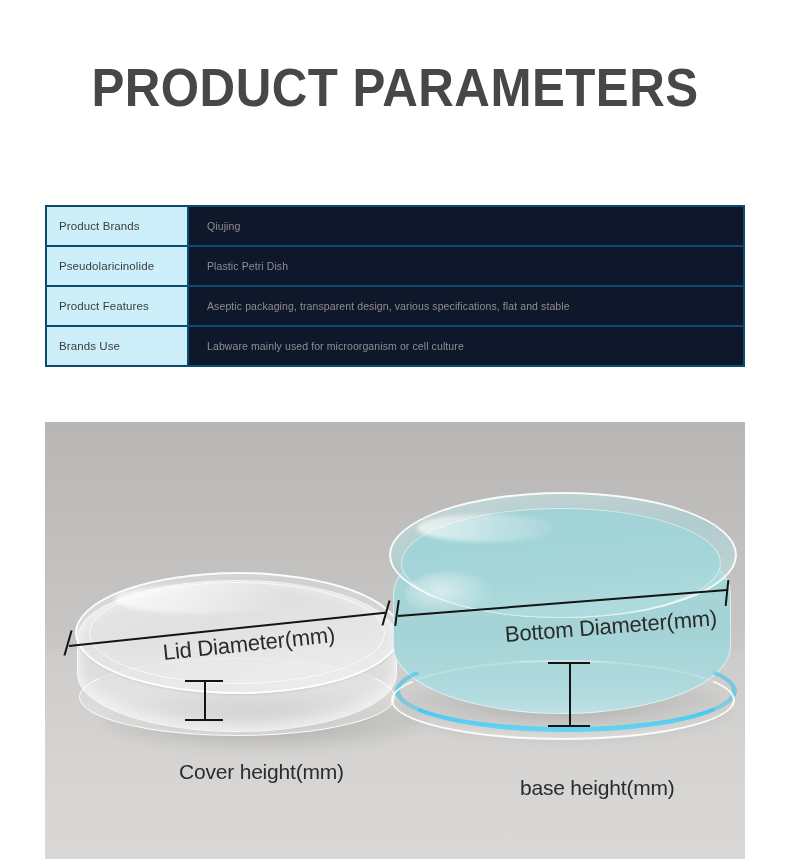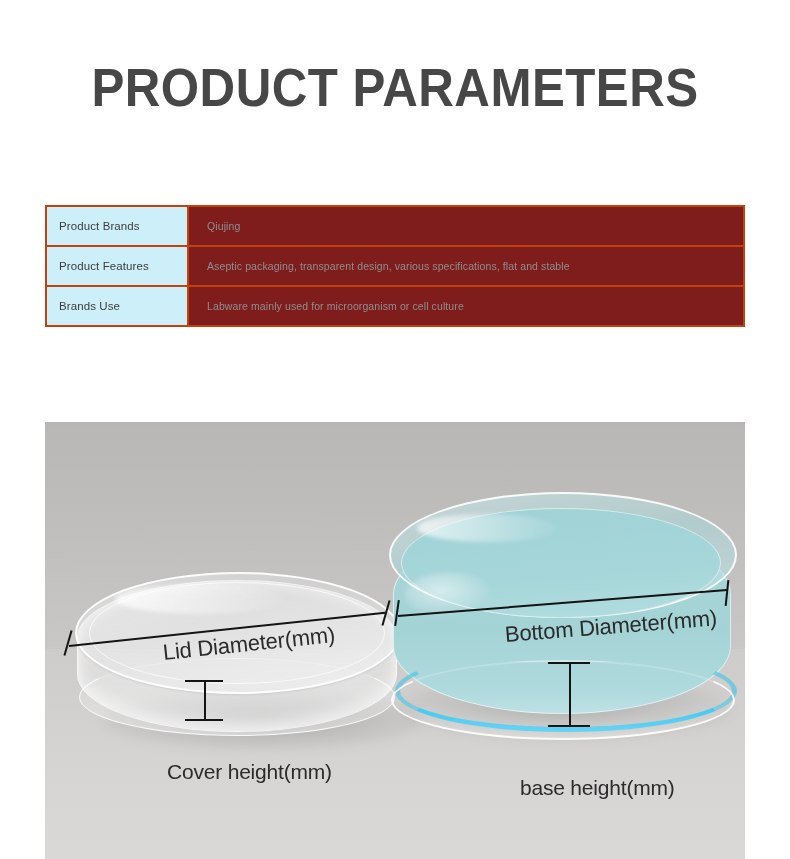--- a/index.html
+++ b/index.html
@@ -37,35 +37,35 @@
   
   .spec-table {
     position: absolute;
     left: 45px;
     top: 205px;
     width: 700px;
     border-collapse: collapse;
     table-layout: fixed;
   }
   .spec-table td {
-    border: 2px solid #c2410c;
+    border: 2px solid #0c4a6e;
     height: 38px;
     padding: 0 0 0 12px;
     vertical-align: middle;
   }
   .spec-table td.key {
     width: 128px;
     background: #cdeffa;
     color: #3c3c3c;
     font-size: 11.5px;
     font-weight: normal;
     letter-spacing: 0.1px;
   }
   .spec-table td.val {
-    background: #7f1d1d;
+    background: #0f172a;
     color: #8e8e8e;
     font-size: 10.5px;
     padding-left: 18px;
     letter-spacing: 0.1px;
   }
 
   
   .photo {
     position: absolute;
     left: 45px;
@@ -283,20 +283,24 @@
 </head>
 <body>
 
 <div class="page-title">PRODUCT PARAMETERS</div>
 
 <table class="spec-table">
   <tbody>
     <tr>
       <td class="key">Product Brands</td>
       <td class="val">Qiujing</td>
+    </tr>
+    <tr>
+      <td class="key">Pseudolaricinolide</td>
+      <td class="val">Plastic Petri Dish</td>
     </tr>
     <tr>
       <td class="key">Product Features</td>
       <td class="val">Aseptic packaging, transparent design, various specifications, flat and stable</td>
     </tr>
     <tr>
       <td class="key">Brands Use</td>
       <td class="val">Labware mainly used for microorganism or cell culture</td>
     </tr>
   </tbody>
@@ -314,21 +318,21 @@
   <div class="lid-gloss"></div>
 
   <div class="tick" style="left:22px; top:208px; transform:rotate(16deg);"></div>
   <div class="measure-line" style="left:24px; top:223px; width:318px; transform:rotate(-6deg);"></div>
   <div class="tick" style="left:340px; top:178px; transform:rotate(16deg);"></div>
   <div class="meas-label diag" style="left:118px; top:218px; transform:rotate(-6deg);">Lid Diameter(mm)</div>
 
   <div class="cap" style="left:140px; top:258px; width:38px;"></div>
   <div class="vbracket" style="left:159px; top:258px; height:40px;"></div>
   <div class="cap" style="left:140px; top:297px; width:38px;"></div>
-  <div class="meas-label" style="left:122px; top:338px;">Cover height(mm)</div>
+  <div class="meas-label" style="left:134px; top:338px;">Cover height(mm)</div>
 
   <div class="base-shadow"></div>
   <div class="base-body"></div>
   <div class="base-rim-bright"></div>
   <div class="base-foot"></div>
   <div class="base-top-ellipse"></div>
   <div class="base-liquid"></div>
   <div class="base-gloss"></div>
   <div class="base-gloss2"></div>
 

